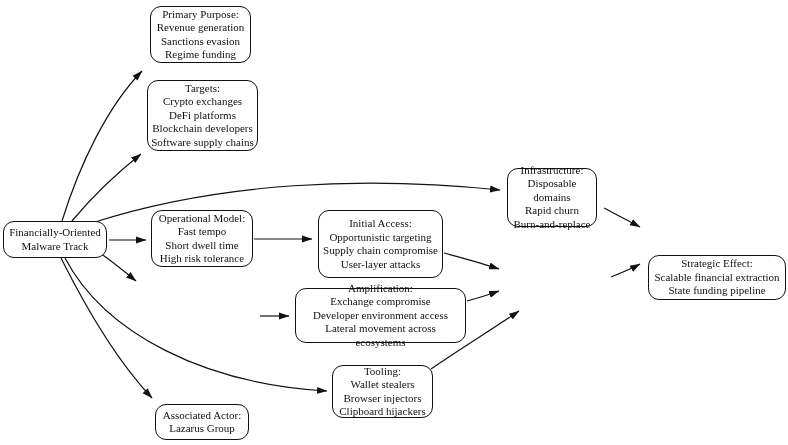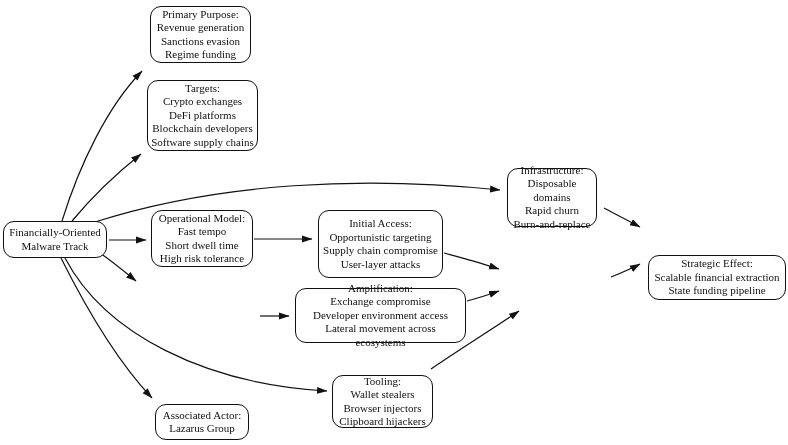--- a/index.html
+++ b/index.html
@@ -116,21 +116,21 @@
 
 
   <div class="node" style="left:295px; top:288px; width:171px; height:55px;">
     <div class="node-label">Amplification:
 Exchange compromise
 Developer environment access
 Lateral movement across ecosystems</div>
   </div>
 
 
-  <div class="node" style="left:332px; top:375px; width:101px; height:53px;">
+  <div class="node" style="left:332px; top:365px; width:101px; height:53px;">
     <div class="node-label">Tooling:
 Wallet stealers
 Browser injectors
 Clipboard hijackers</div>
   </div>
 
   <div class="node" style="left:155px; top:404px; width:94px; height:36px;align-items:center;">
     <div class="node-label">Associated Actor:
 Lazarus Group</div>
   </div>

